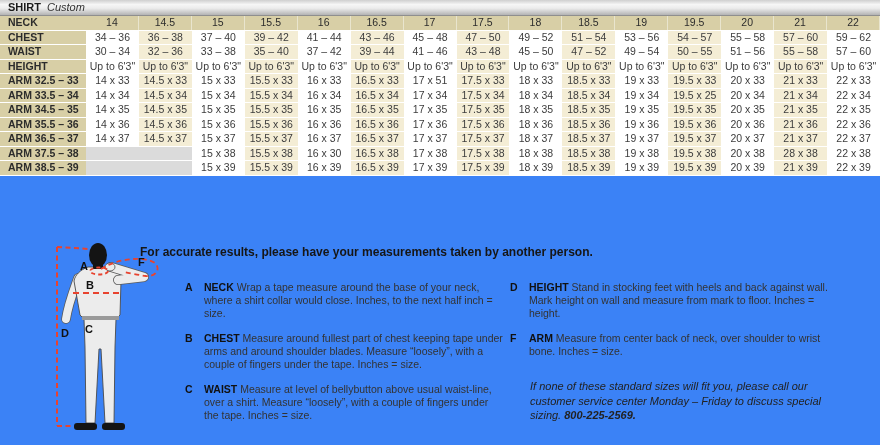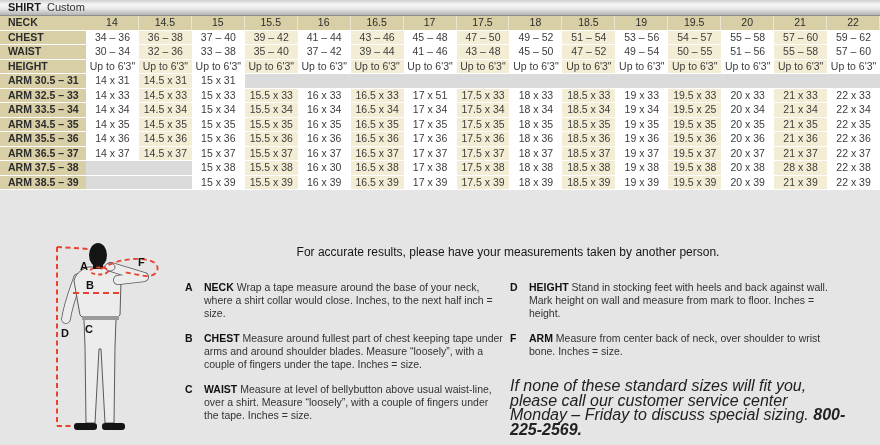--- a/index.html
+++ b/index.html
@@ -1,60 +1,60 @@
 <!DOCTYPE html>
 <html><head>
 <meta charset="utf-8">
 <style>
   * { margin:0; padding:0; box-sizing:border-box; }
   body { background:#fff; }
   .page {
-    position:relative; width:880px; height:445px; background:#e5e5e5;
+    position:relative; width:880px; height:445px; background:#3b82f6;
     font-family:"Liberation Sans", sans-serif; overflow:hidden; color:#333;
   }
   
   .topbar {
     height:16px; width:100%;
     background:linear-gradient(#cfcfcf 0%, #f6f6f6 30%, #ececec 55%, #b3b3b3 100%);
     border-bottom:1px solid #8f8f8f;
     display:flex; align-items:center; gap:6px; padding-left:8px;
     font-size:11px; line-height:11px;
   }
   .topbar .title { font-weight:bold; color:#1c1c1c; }
-  .topbar .subtitle { color:#333; }
+  .topbar .subtitle { color:#333;font-style:italic; }
   
   .sizetable { width:100%; }
   .trow {
     display:grid; grid-template-columns:86px repeat(15, 1fr);
     height:14.5px; border-bottom:1px solid #fff;
   }
   .rlabel {
     background:#d8cfa6; font-weight:bold; font-size:10.5px; line-height:13.5px;
     padding-left:8px; color:#2c2c2c; white-space:nowrap;
   }
   .cell {
     text-align:center; font-size:10.5px; line-height:13.5px; color:#3c3c3c;
     background:#fff; white-space:nowrap; overflow:hidden;
   }
   .cell.stripe { background:#f4edd5; }
   .cell.empty  { background:#dbdbdb; }
   .thead .cell { background:#d8cfa6; font-weight:normal; color:#2c2c2c; border-right:1px solid rgba(255,255,255,.45); }
   
   .intro {
-    position:absolute; left:148px; top:245px; width:720px; text-align:center;
-    font-weight:normal; font-size:12px; line-height:14.5px; color:#161616;
+    position:absolute; left:140px; top:245px; width:720px; text-align:left;
+    font-weight:bold; font-size:12px; line-height:14.5px; color:#161616;
   }
   .defs { position:absolute; font-size:10.5px; line-height:13px; color:#333; }
   .defs.left  { left:185px; top:281px; width:318px; }
   .defs.right { left:510px; top:281px; width:336px; }
   .def { position:relative; padding-left:19px; margin-bottom:12px; }
   .def .letter { position:absolute; left:0; font-weight:bold; color:#111; }
   .def .term { font-weight:bold; color:#111; }
   .note {
-    margin-top:21px; font-style:italic; font-size:16px; line-height:14.5px; color:#222;
+    margin-top:21px; font-style:italic; font-size:11px; line-height:14.5px; color:#222;margin-left:20px;
   }
   .note .phone { font-weight:bold; }
   
   .figure { position:absolute; left:0; top:242px; }
   .figtext { font-family:"Liberation Sans",sans-serif; font-weight:bold; font-size:11px; fill:#111; }
 </style>
 </head>
 <body>
 
 <div class="page">
@@ -131,38 +131,20 @@
         <div class="cell stripe">Up to 6'3"</div>
         <div class="cell">Up to 6'3"</div>
         <div class="cell stripe">Up to 6'3"</div>
         <div class="cell">Up to 6'3"</div>
         <div class="cell stripe">Up to 6'3"</div>
         <div class="cell">Up to 6'3"</div>
         <div class="cell stripe">Up to 6'3"</div>
         <div class="cell">Up to 6'3"</div>
       </div>
       <div class="trow">
-        <div class="rlabel">ARM 30.5 – 31</div>
-        <div class="cell">14 x 31</div>
-        <div class="cell stripe">14.5 x 31</div>
-        <div class="cell">15 x 31</div>
-        <div class="cell empty"></div>
-        <div class="cell empty"></div>
-        <div class="cell empty"></div>
-        <div class="cell empty"></div>
-        <div class="cell empty"></div>
-        <div class="cell empty"></div>
-        <div class="cell empty"></div>
-        <div class="cell empty"></div>
-        <div class="cell empty"></div>
-        <div class="cell empty"></div>
-        <div class="cell empty"></div>
-        <div class="cell empty"></div>
-      </div>
-      <div class="trow">
         <div class="rlabel">ARM 32.5 – 33</div>
         <div class="cell">14 x 33</div>
         <div class="cell stripe">14.5 x 33</div>
         <div class="cell">15 x 33</div>
         <div class="cell stripe">15.5 x 33</div>
         <div class="cell">16 x 33</div>
         <div class="cell stripe">16.5 x 33</div>
         <div class="cell">17 x 51</div>
         <div class="cell stripe">17.5 x 33</div>
         <div class="cell">18 x 33</div>

